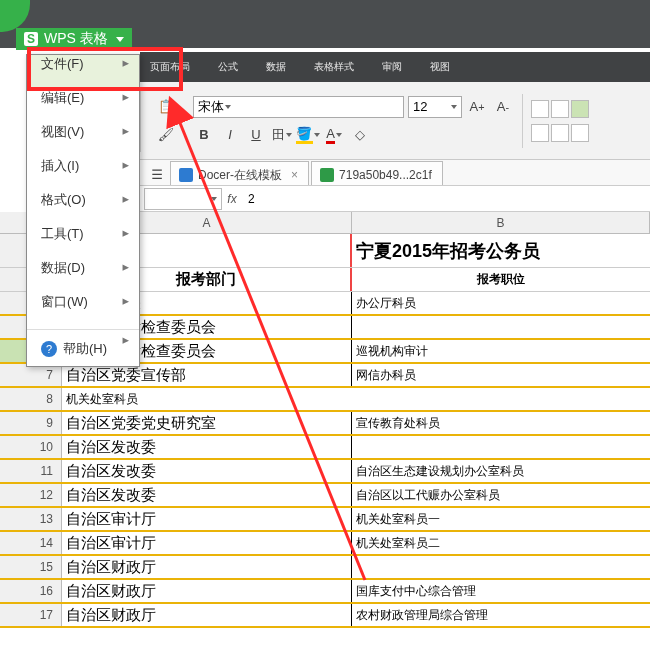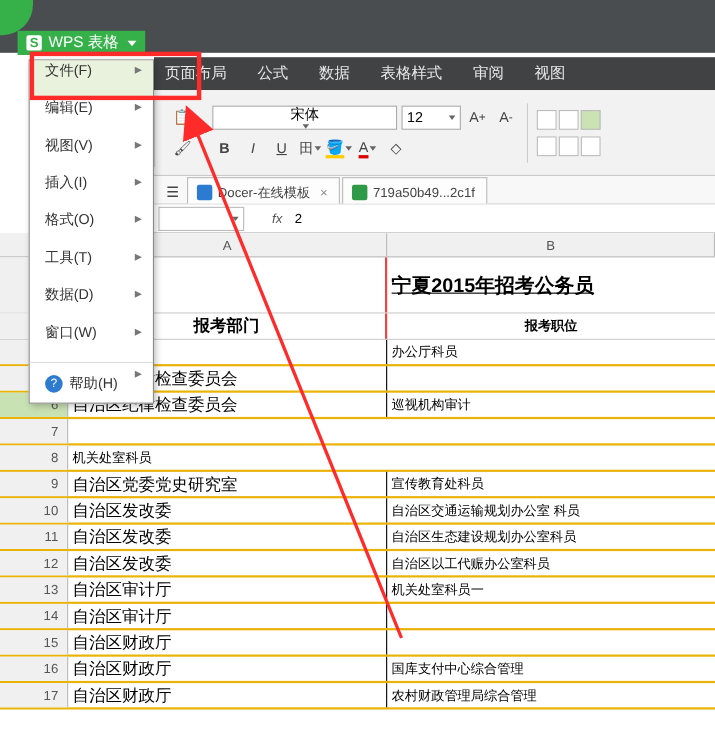--- a/index.html
+++ b/index.html
@@ -4,44 +4,44 @@
 <style>
   * { box-sizing: border-box; margin: 0; padding: 0; }
   body { width: 650px; height: 672px; overflow: hidden; font-family: "Microsoft YaHei", Arial, sans-serif; font-size: 12px; background: #fff; position: relative; }
 
   .chrome { position: absolute; left:0; right:0; top:0; height:48px; background:#4a4d4f; }
   .wps-round { position:absolute; left:0; top:0; width:30px; height:32px; background:#36b14a; border-radius:0 0 28px 0; }
 
   .app-title { position:absolute; left:16px; top:28px; height:22px; background:#36b14a; color:#fff; font-size:14px; padding:2px 24px 2px 8px; display:flex; align-items:center; }
   .app-title .caret { position:absolute; right:8px; top:9px; width:0;height:0;border-left:4px solid transparent;border-right:4px solid transparent;border-top:5px solid #fff; }
 
-  .menu-tabs { position:absolute; left:140px; right:0; top:52px; height:30px; background:#404244; display:flex; align-items:center; gap:28px; padding-left:10px; color:#e8e8e8; font-size:14px; }
+  .menu-tabs { position:absolute; left:140px; right:0; top:52px; height:30px; background:#404244; display:flex; align-items:center; gap:28px; padding-left:10px; color:#e8e8e8; font-size:10px; }
   .menu-tabs span { white-space:nowrap; }
 
   .ribbon { position:absolute; left:140px; right:0; top:82px; height:78px; background:#f2f2f2; border-bottom:1px solid #c9c9c9; display:flex; align-items:center; }
   .rib-col { display:flex; flex-direction:column; gap:6px; padding:6px 8px; }
   .rib-row { display:flex; align-items:center; gap:4px; }
-  .font-select { width:168px; height:22px; border:1px solid #aaa; background:#fff; font-size:13px; padding:0 4px; display:flex; align-items:center; justify-content:flex-end;flex-direction:column;}
+  .font-select { width:211px; height:22px; border:1px solid #aaa; background:#fff; font-size:13px; padding:0 4px; display:flex; align-items:center; justify-content:flex-start;}
   .size-select{ width:54px; height:22px; border:1px solid #aaa; background:#fff; font-size:13px; padding:0 4px; display:flex; align-items:center; justify-content:space-between;}
   .btn-sm { width:22px; height:22px; border:1px solid transparent; display:flex; align-items:center; justify-content:center; font-size:13px; color:#444; }
   .btn-bold{font-weight:700;}
   .btn-italic{font-style:italic;}
   .caret-d{width:0;height:0;border-left:3px solid transparent;border-right:3px solid transparent;border-top:4px solid #666; display:inline-block; margin-left:1px;}
   .align-grid{display:flex;gap:2px;}
   .align-cell{width:18px;height:18px;border:1px solid #bbb;background:#fff;}
 
   .doc-tabs { position:absolute; left:140px; right:0; top:160px; height:26px; background:#f8f8f8; border-bottom:1px solid #ccc; display:flex; align-items:flex-end; padding-left:6px; gap:2px;}
   .doc-tab { height:24px; border:1px solid #bbb; border-bottom:none; background:#fdfdfd; padding:3px 10px 0 8px; display:flex; align-items:center; gap:5px; font-size:12px; color:#444; max-width:210px; }
   .doc-ico{width:14px;height:14px;display:inline-block;}
   .docer-ico{background:#2d7bd1;border-radius:2px;}
   .xls-ico{background:#2e9a47;border-radius:2px;}
 
   .formula-bar{position:absolute; left:140px; right:0; top:186px; height:26px; background:#fff; border-bottom:1px solid #ccc; display:flex; align-items:center;}
   .name-box{width:78px;height:22px;border:1px solid #bbb;margin-left:4px;display:flex;align-items:center;padding:0 4px;justify-content:space-between;}
-  .fx-ico{width:20px;font-style:italic;color:#555;text-align:center;margin-left:20px;}
+  .fx-ico{width:20px;font-style:italic;color:#555;text-align:center;}
   .fval{flex:1;padding:0 6px;}
 
   .dropdown { position:absolute; left:26px; top:54px; width:114px; background:#fff; border:1px solid #8a8a8a; box-shadow:2px 2px 6px rgba(0,0,0,.25); z-index:30; }
   .dropdown .mi { height:34px; display:flex; justify-content:space-between; padding:0 10px 0 14px; font-size:13px; color:#333; }
   .dropdown .mi .arw{ color:#777; }
   .dropdown .sep{height:1px;background:#ddd;margin:2px 0;}
   .mi.sel{background:#e8f2dc;}
   .help-row{display:flex;align-items:center;gap:6px;}
   .help-ico{width:16px;height:16px;border-radius:50%;background:#2d7bd1;color:#fff;font-size:11px;display:flex;align-items:center;justify-content:center;}
 
@@ -53,21 +53,21 @@
   .ch{border-right:1px solid #bbb;display:flex;align-items:center;justify-content:center;color:#555;font-size:12px;}
   .chA{width:290px;}
   .chB{flex:1;}
   .grid{position:absolute;left:0;right:0;top:22px;bottom:0;}
   .row{display:flex;height:24px;border-bottom:2px solid #eab308;}
   .rnum{width:62px;background:#f0f0f0;border-right:1px solid #bbb;display:flex;align-items:center;justify-content:flex-end;padding-right:8px;color:#555;}
   .rnum.sel{background:#c9e2b3;}
   .cA{width:290px;border-right:1px solid #000;padding:2px 4px;font-size:15px;display:flex;align-items:center;white-space:nowrap;overflow:hidden;}
   .cB{flex:1;padding:2px 4px;font-size:12px;display:flex;align-items:center;white-space:nowrap;overflow:hidden;}
   .title-row .cA,.title-row .cB{border-right:none;}
-  .title-row{height:51px;text-decoration:underline;}
+  .title-row{height:34px;}
   .title-row .cB{font-size:18px;font-weight:700;justify-content:flex-start;}
   .hdr-row{font-weight:700;}
   .hdr-row .cA,.hdr-row .cB{justify-content:center;}
   .first-rows .row{border-bottom:1px solid #ccc;}
   .first-rows .cA{border-right:2px solid #ef4444;}
 
   svg.arrow{position:absolute;left:0;top:0;z-index:50;pointer-events:none;}
 </style>
 </head>
 <body>
@@ -233,53 +233,55 @@
         <div class="rnum">5</div>
         <div class="cA">自治区纪律检查委员会</div>
       </div>
       <div class="row">
         <div class="rnum sel">6</div>
         <div class="cA">自治区纪律检查委员会</div>
         <div class="cB">巡视机构审计</div>
       </div>
       <div class="row">
         <div class="rnum">7</div>
+        <div class="cA">自治区党委宣传部</div>
+        <div class="cB">网信办科员</div>
       </div>
       <div class="row">
         <div class="rnum">8</div>
         <div class="cB">机关处室科员</div>
       </div>
       <div class="row">
         <div class="rnum">9</div>
         <div class="cA">自治区党委党史研究室</div>
         <div class="cB">宣传教育处科员</div>
       </div>
       <div class="row">
         <div class="rnum">10</div>
         <div class="cA">自治区发改委</div>
-        <div class="cB">自治区交通运输规划办公室 科员</div>
       </div>
       <div class="row">
         <div class="rnum">11</div>
         <div class="cA">自治区发改委</div>
         <div class="cB">自治区生态建设规划办公室科员</div>
       </div>
       <div class="row">
         <div class="rnum">12</div>
         <div class="cA">自治区发改委</div>
         <div class="cB">自治区以工代赈办公室科员</div>
       </div>
       <div class="row">
         <div class="rnum">13</div>
         <div class="cA">自治区审计厅</div>
         <div class="cB">机关处室科员一</div>
       </div>
       <div class="row">
         <div class="rnum">14</div>
         <div class="cA">自治区审计厅</div>
+        <div class="cB">机关处室科员二</div>
       </div>
       <div class="row">
         <div class="rnum">15</div>
         <div class="cA">自治区财政厅</div>
       </div>
       <div class="row">
         <div class="rnum">16</div>
         <div class="cA">自治区财政厅</div>
         <div class="cB">国库支付中心综合管理</div>
       </div>

